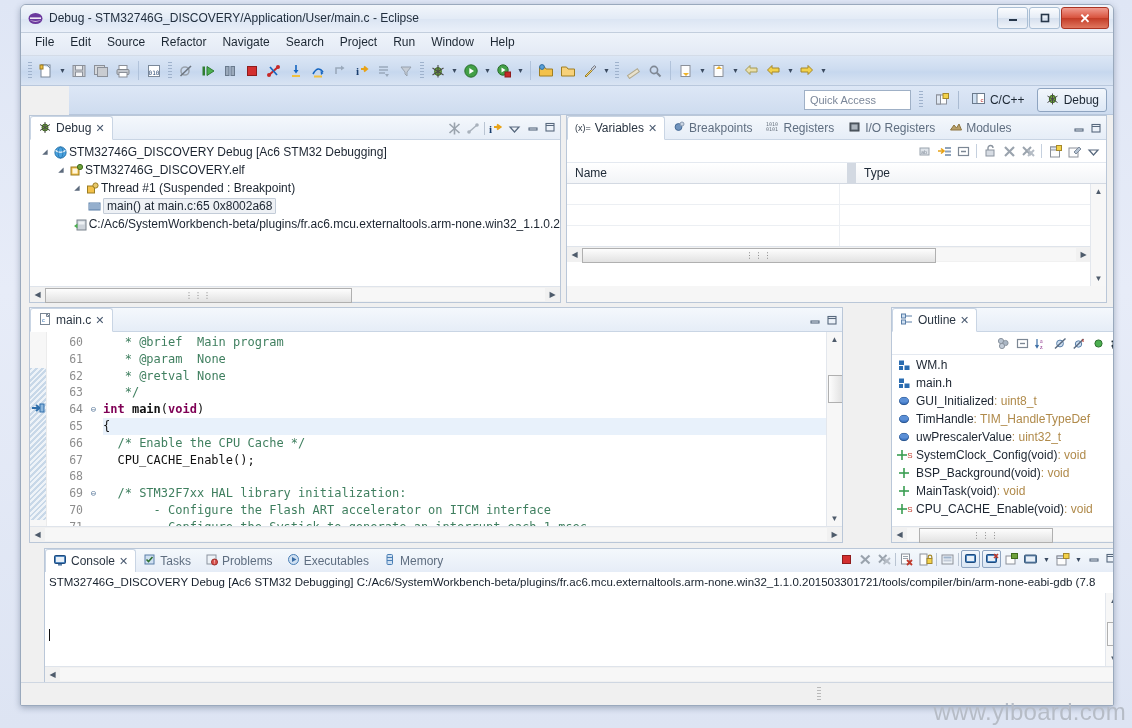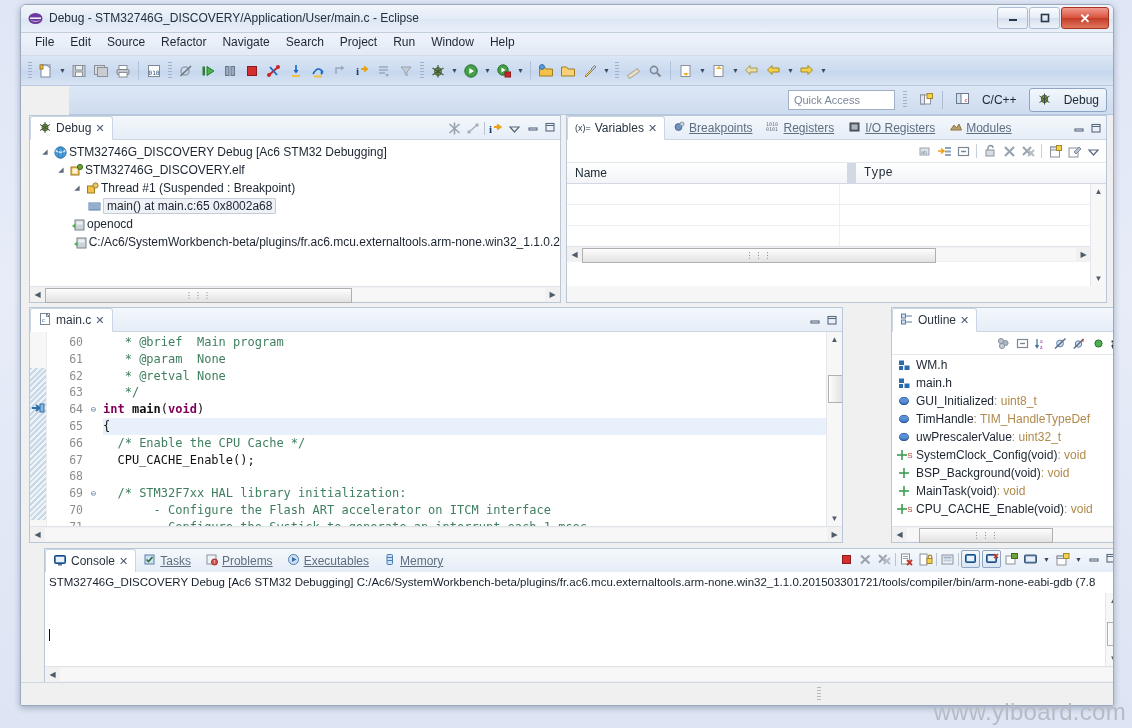--- a/index.html
+++ b/index.html
@@ -94,21 +94,21 @@
     display: flex; align-items: center; justify-content: flex-end;
     padding-right: 6px; gap: 5px; margin-left: 48px;
   }
   #quickaccess {
     width: 100px; height: 18px;
     background: #fff; border: 1px solid #9fb0c6;
     font-size: 11px; color: #7b8799;
     display:flex; align-items:center; padding-left:5px;
   }
   .persp-tab {
-    display: flex; align-items: center; gap: 12px;
+    display: flex; align-items: center; gap: 4px;
     padding: 2px 7px; font-size: 12px; color: #1c2733;
     border-radius: 3px;
   }
   .persp-tab.active {
     background: linear-gradient(180deg,#f3f7fc,#dde8f6);
     border: 1px solid #8ea4c0;
   }
 
   
   .panel {
@@ -130,21 +130,21 @@
     white-space: nowrap;
   }
   .ptab.active {
     background: #fff;
     border: 1px solid #c9d5e4; border-bottom: 1px solid #fff;
     border-radius: 3px 3px 0 0;
     font-weight: normal;
     margin-bottom: -1px;
   }
   .ptab .closex { font-size: 11px; color: #4a5a70; }
-  .ptab.inactive { color: #5f6e80; text-decoration: underline; }
+  .ptab.inactive { color: #5f6e80; }
   .head-tools {
     position: absolute; right: 3px; bottom: 3px;
     display: flex; align-items: center; gap: 2px;
   }
   .ht { width: 17px; height: 16px; display:flex; align-items:center; justify-content:center; }
   .minmax { font-size: 10px; color: #44546b; width: 15px; text-align:center; }
 
   .toolstrip {
     height: 22px;
     background: #fff;
@@ -657,30 +657,20 @@
           <svg width="15" height="15">
               <rect x="2" y="4" width="11" height="7" fill="#cfe0f2" stroke="#5a7fa8"></rect>
               <line x1="3" y1="6" x2="12" y2="6" stroke="#5a7fa8"></line>
               <line x1="3" y1="8" x2="12" y2="8" stroke="#5a7fa8"></line>
               <line x1="3" y1="10" x2="12" y2="10" stroke="#5a7fa8"></line>
             </svg>
         </span>
         <span class="sel-node">main() at main.c:65 0x8002a68</span>
       </div>
 
-      <div class="treerow" style="padding-left:40px;">
-        <span class="tnode-ico">
-          <svg width="15" height="15">
-              <rect x="4" y="3" width="9" height="10" fill="#cdd3da" stroke="#7b838d"></rect>
-              <rect x="5.5" y="4.5" width="6" height="3" fill="#eef1f4"></rect>
-              <path d="M1 9 L4.5 6.5 L4.5 11.5Z" fill="#4caf50"></path>
-            </svg>
-        </span>
-        <span>openocd</span>
-      </div>
 
       <div class="treerow" style="padding-left:40px;justify-content:flex-end;">
         <span class="tnode-ico">
           <svg width="15" height="15">
               <rect x="4" y="3" width="9" height="10" fill="#cdd3da" stroke="#7b838d"></rect>
               <rect x="5.5" y="4.5" width="6" height="3" fill="#eef1f4"></rect>
               <path d="M1 9 L4.5 6.5 L4.5 11.5Z" fill="#4caf50"></path>
             </svg>
         </span>
         <span>C:/Ac6/SystemWorkbench-beta/plugins/fr.ac6.mcu.externaltools.arm-none.win32_1.1.0.2</span>
@@ -812,21 +802,21 @@
       <span class="ts-btn">
         <svg width="13" height="13">
             <path d="M2 5 L11 5 L6.5 10Z" fill="none" stroke="#58697e" stroke-width="1.2"></path>
           </svg>
       </span>
     </div>
 
     <div class="var-hdr">
       <div style="width:272px;">Name</div>
       <div class="var-col-sep"></div>
-      <div style="flex:1;font-family:Liberation Mono, monospace;">Type</div>
+      <div style="flex:1;">Type</div>
     </div>
     <div class="var-rows">
       <div class="var-row">
           <div style="width:272px;"></div>
           <div class="vsep"></div>
           <div style="flex:1;"></div>
         </div>
       <div class="var-row">
           <div style="width:272px;"></div>
           <div class="vsep"></div>

